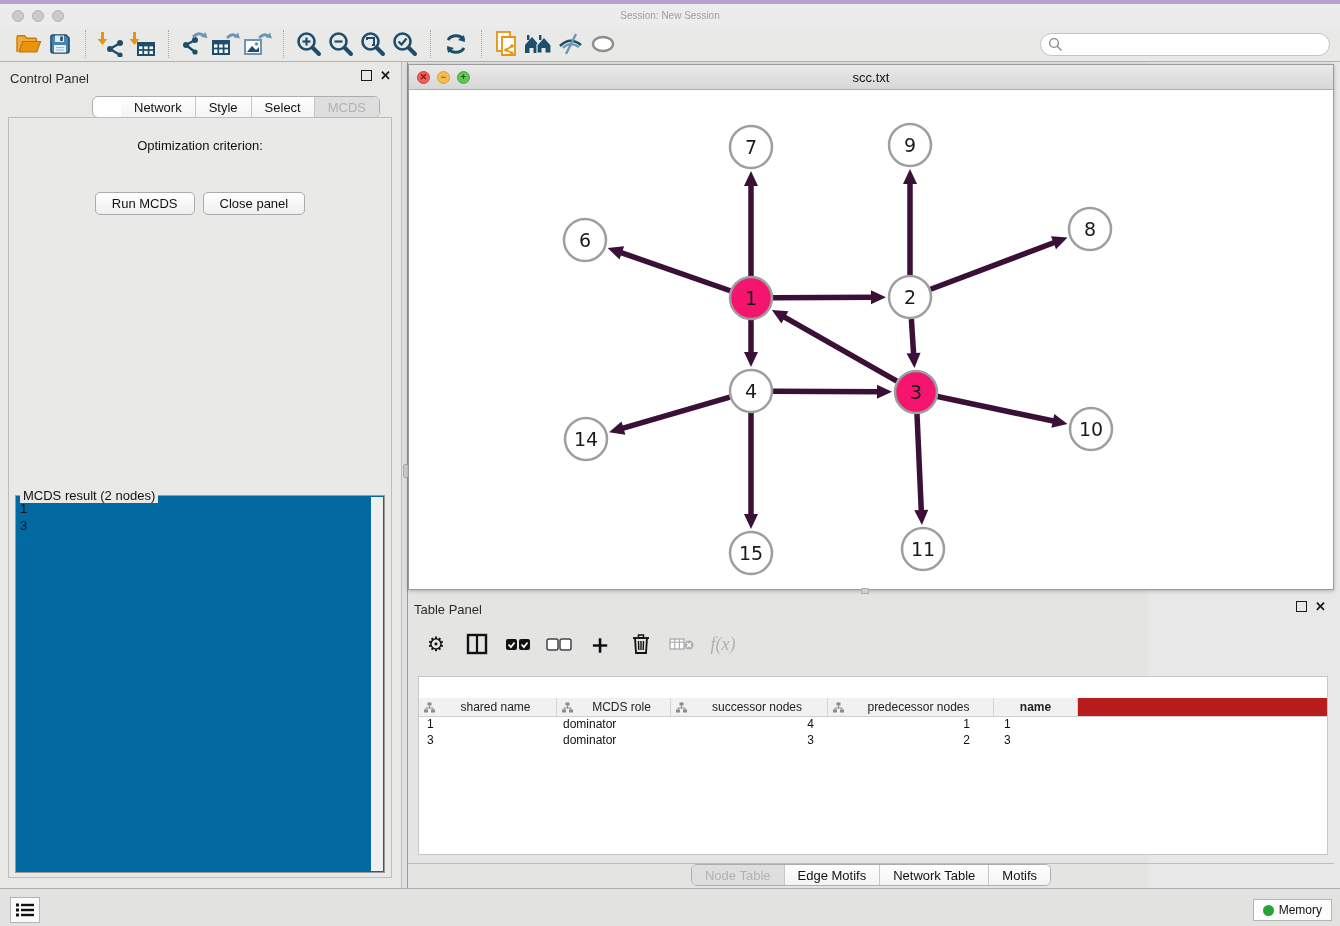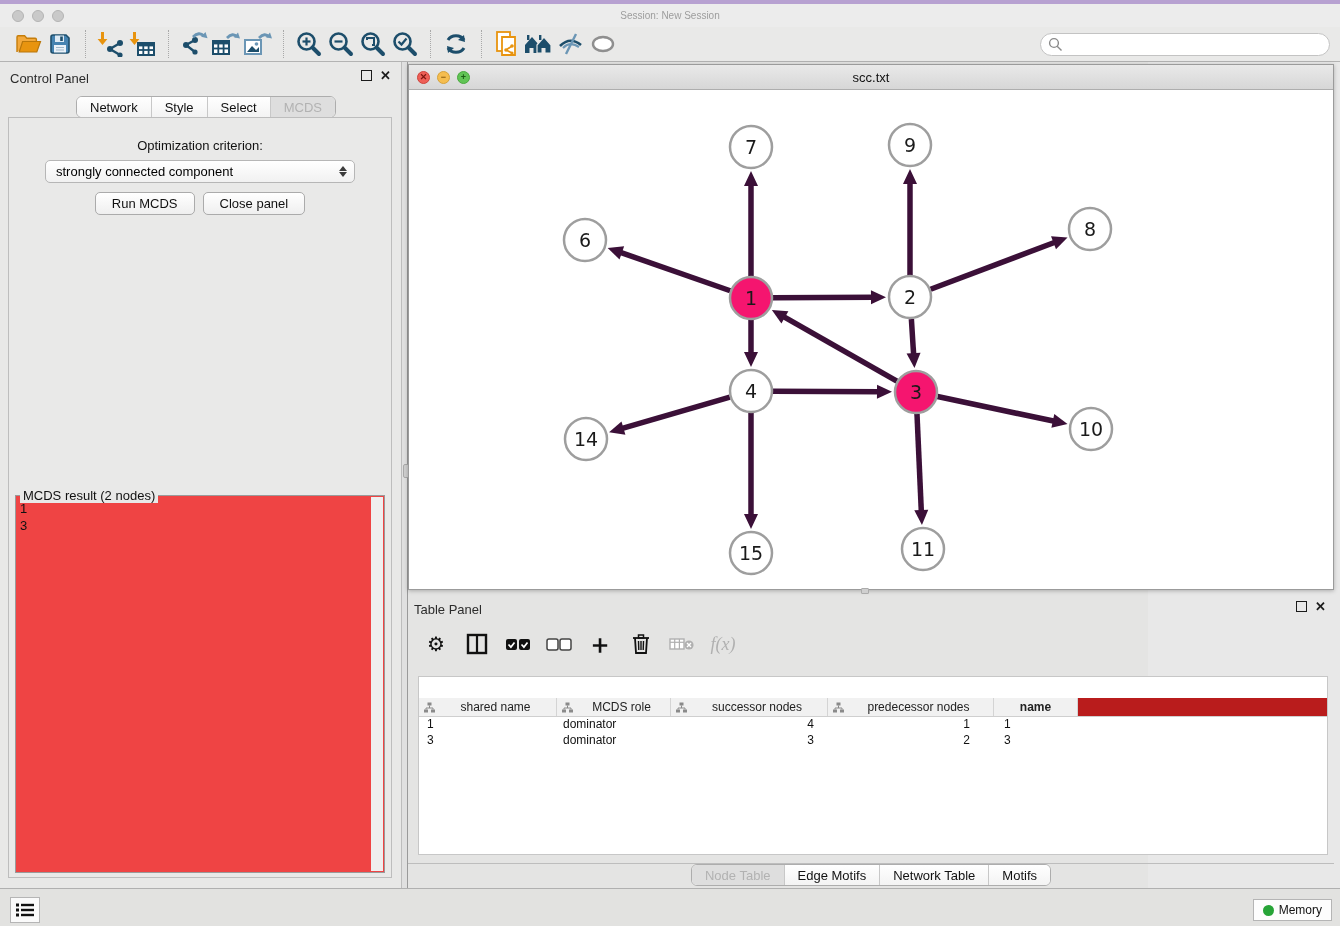--- a/index.html
+++ b/index.html
@@ -32,35 +32,35 @@
   .panel-icons { position:absolute; top:8px; right:10px; display:flex; gap:8px; align-items:center; }
   .float-icon { width:11px; height:11px; border:1.6px solid #1b1b1b; display:inline-block; }
   .close-icon { font-size:13px; font-weight:bold; color:#1b1b1b; line-height:11px; }
 
   .seg-tabs { display:inline-flex; border:1px solid #adadad; border-radius:6px; overflow:hidden;
               background:#fff; height:22px; }
   .seg-tab { padding:3px 13px 0 13px; font-size:13px; color:#111; border-left:1px solid #c8c8c8;
              background:linear-gradient(#ffffff,#f3f3f3); white-space:nowrap; }
   .seg-tab:first-child { border-left:none; }
   .seg-tab.active { background:#dedede; color:#b2b2b2; }
-  .cp-tabs { position:absolute; top:34px; left:76px; }
+  .cp-tabs { position:absolute; top:34px; left:92px;padding-left:28px; }
 
   .cp-box { position:absolute; left:8px; top:55px; width:384px; height:761px;
             border:1px solid #bdbdbd; background:#e9e9e8; }
   .opt-label { position:absolute; top:20px; width:100%; text-align:center; font-size:13px; color:#111; }
   .dropdown { position:absolute; top:42px; left:36px; width:310px; height:23px;
               border:1px solid #b6b6b6; border-radius:5px; background:linear-gradient(#ffffff,#f1f1f1);
               display:flex; align-items:center; font-size:13px; padding-left:10px; }
   .dd-arrows { margin-left:auto; margin-right:7px; display:flex; flex-direction:column; gap:1px; }
   .btn-row { position:absolute; top:74px; left:0; width:100%; display:flex; justify-content:center; gap:8px; }
   .mac-btn { height:23px; border:1px solid #ababab; border-radius:5px; background:linear-gradient(#ffffff,#efefef);
              font-size:13px; padding:0 16px; color:#111; font-family:inherit; }
 
   .result-box { position:absolute; left:6px; top:377px; width:370px; height:378px;
-                border:1px solid #9a9a9a; background:#ef4444; }
+                border:1px solid #9a9a9a; background:#0369a1; }
   .result-legend { position:absolute; top:-8px; left:4px; background:#e9e9e8; padding:0 3px;
                    font-size:13px; color:#111; white-space:nowrap; }
   .result-text { position:absolute; left:4px; top:4px; font-size:13px; line-height:17px; color:#111;
                  font-family:"Liberation Sans", sans-serif; white-space:pre; }
   .result-scroll { position:absolute; right:1px; top:1px; width:12px; height:374px; background:#efefef; }
 
   
   .v-splitter { position:absolute; left:401px; top:0; width:7px; height:826px; background:#e0e0e0;
                 border-left:1px solid #bdbdbd; border-right:1px solid #9a9a9a; }
   .v-handle { position:absolute; left:1px; top:402px; width:9px; height:14px; background:#cfcfcf;
@@ -294,31 +294,20 @@
     </div>
     <div class="cp-tabs seg-tabs" id="control-tabs">
         <div class="seg-tab">Network</div>
         <div class="seg-tab">Style</div>
         <div class="seg-tab">Select</div>
         <div class="seg-tab active">MCDS</div>
       </div>
 
     <div class="cp-box">
       <div class="opt-label">Optimization criterion:</div>
-      <div class="dropdown">
-        <span>strongly connected component</span>
-        <span class="dd-arrows">
-          <svg width="8" height="5" viewBox="0 0 8 5">
-              <path d="M4 0 L8 5 H0 Z" fill="#3c3c3c"></path>
-            </svg>
-          <svg width="8" height="5" viewBox="0 0 8 5">
-              <path d="M4 5 L0 0 H8 Z" fill="#3c3c3c"></path>
-            </svg>
-        </span>
-      </div>
       <div class="btn-row">
         <button class="mac-btn">Run MCDS</button>
         <button class="mac-btn">Close panel</button>
       </div>
 
       <div class="result-box">
         <span class="result-legend">MCDS result (2 nodes)</span>
         <pre class="result-text" id="result-text">1
 3</pre>
         <div class="result-scroll"></div>

